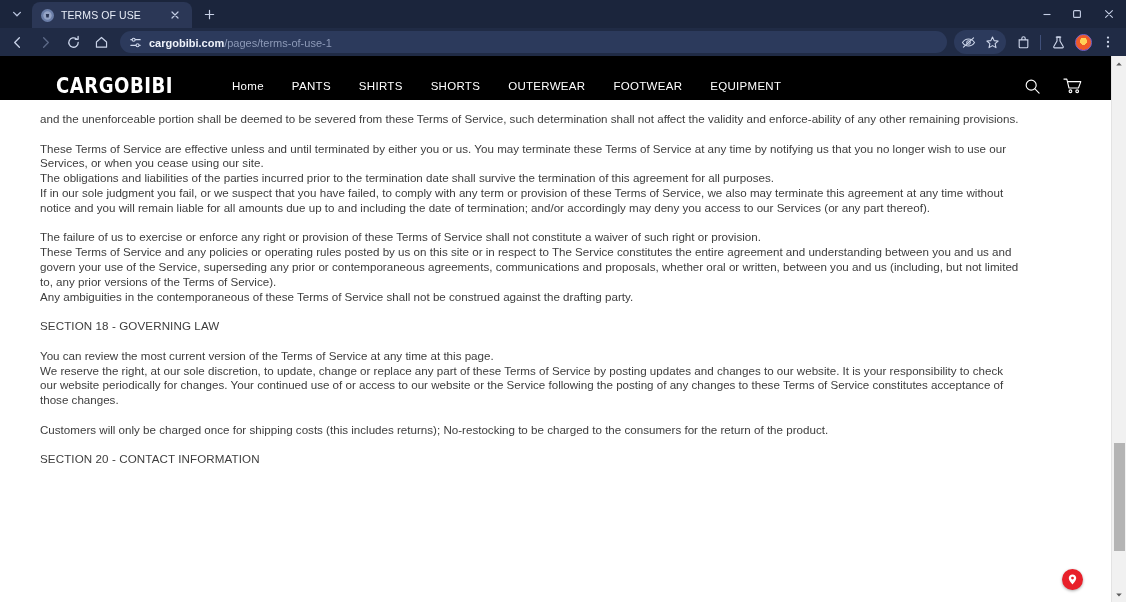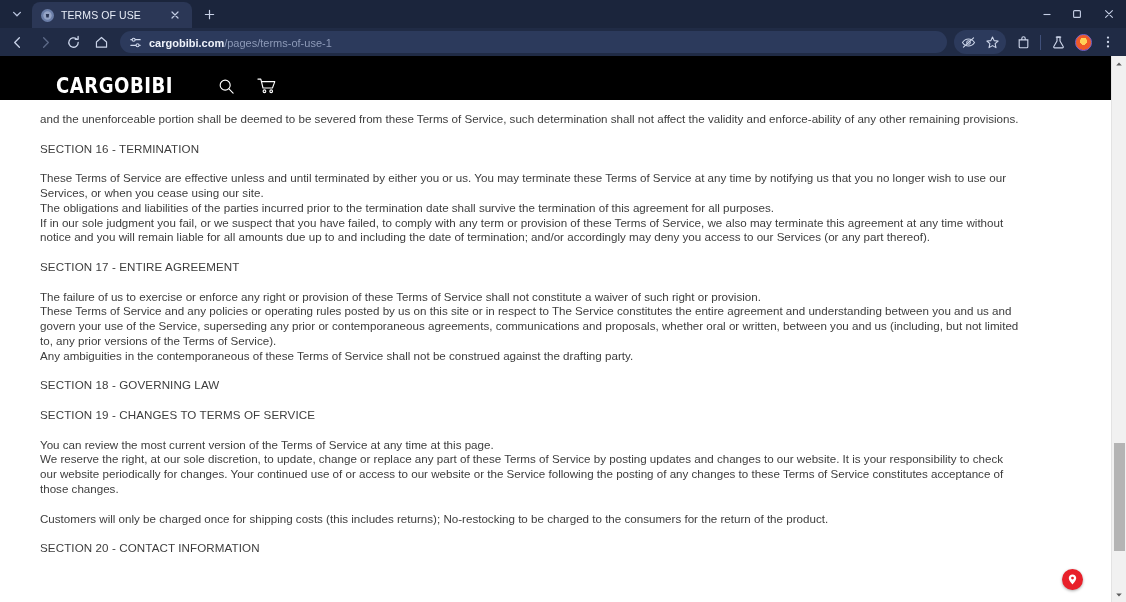--- a/index.html
+++ b/index.html
@@ -390,20 +390,29 @@
       </div>
     </div>
   </div>
 
   <div class="viewport">
 
     <div class="page">
 
       <div class="site-header">
         <div class="logo">CARGOBIBI</div>
+        <nav class="site-nav">
+          <a href="#">Home</a>
+          <a href="#">PANTS</a>
+          <a href="#">SHIRTS</a>
+          <a href="#">SHORTS</a>
+          <a href="#">OUTERWEAR</a>
+          <a href="#">FOOTWEAR</a>
+          <a href="#">EQUIPMENT</a>
+        </nav>
         <div class="header-actions">
           <span class="hicon">
             <svg width="17" height="17" viewBox="0 0 18 18">
               <circle cx="7.6" cy="7.6" r="5.3" fill="none" stroke="currentColor" stroke-width="1.2"></circle>
               <path d="M11.6 11.6 L16 16" stroke="currentColor" stroke-width="1.2" stroke-linecap="round"></path>
             </svg>
           </span>
           <span class="hicon">
             <svg width="20" height="18" viewBox="0 0 22 18">
               <path d="M1 1.4 H4.2 L6.6 11.2 H17 L19.6 4.2 H5.2" fill="none" stroke="currentColor" stroke-width="1.2" stroke-linecap="round" stroke-linejoin="round"></path>
@@ -411,33 +420,30 @@
               <circle cx="15.6" cy="14.8" r="1.5" fill="none" stroke="currentColor" stroke-width="1.2"></circle>
             </svg>
           </span>
         </div>
       </div>
 
       <div class="doc">
 
         <p class="blk">and the unenforceable portion shall be deemed to be severed from these Terms of Service, such determination shall not affect the validity and enforce-ability of any other remaining provisions.</p>
 
-        <div class="head">SECTION 16 - TERMINATION</div>
         <p>These Terms of Service are effective unless and until terminated by either you or us. You may terminate these Terms of Service at any time by notifying us that you no longer wish to use our Services, or when you cease using our site.</p>
         <p>The obligations and liabilities of the parties incurred prior to the termination date shall survive the termination of this agreement for all purposes.</p>
         <p class="blk">If in our sole judgment you fail, or we suspect that you have failed, to comply with any term or provision of these Terms of Service, we also may terminate this agreement at any time without notice and you will remain liable for all amounts due up to and including the date of termination; and/or accordingly may deny you access to our Services (or any part thereof).</p>
 
-        <div class="head">SECTION 17 - ENTIRE AGREEMENT</div>
         <p>The failure of us to exercise or enforce any right or provision of these Terms of Service shall not constitute a waiver of such right or provision.</p>
         <p>These Terms of Service and any policies or operating rules posted by us on this site or in respect to The Service constitutes the entire agreement and understanding between you and us and govern your use of the Service, superseding any prior or contemporaneous agreements, communications and proposals, whether oral or written, between you and us (including, but not limited to, any prior versions of the Terms of Service).</p>
         <p class="blk">Any ambiguities in the contemporaneous of these Terms of Service shall not be construed against the drafting party.</p>
 
         <div class="head">SECTION 18 - GOVERNING LAW</div>
 
-        <div class="head">SECTION 19 - CHANGES TO TERMS OF SERVICE</div>
         <p>You can review the most current version of the Terms of Service at any time at this page.</p>
         <p class="blk">We reserve the right, at our sole discretion, to update, change or replace any part of these Terms of Service by posting updates and changes to our website. It is your responsibility to check our website periodically for changes. Your continued use of or access to our website or the Service following the posting of any changes to these Terms of Service constitutes acceptance of those changes.</p>
         <p class="blk">Customers will only be charged once for shipping costs (this includes returns); No-restocking to be charged to the consumers for the return of the product.</p>
 
         <div class="head">SECTION 20 - CONTACT INFORMATION</div>
 
       </div>
 
       <div class="float-badge">
         <svg width="13" height="13" viewBox="0 0 14 14">

